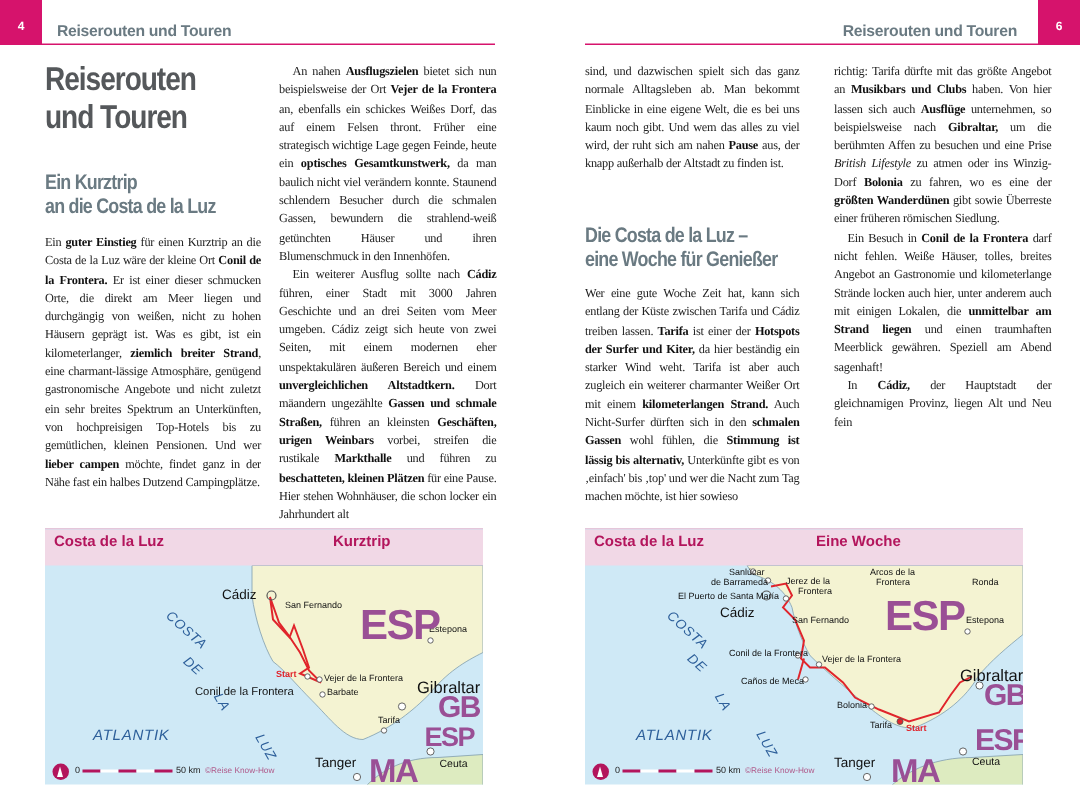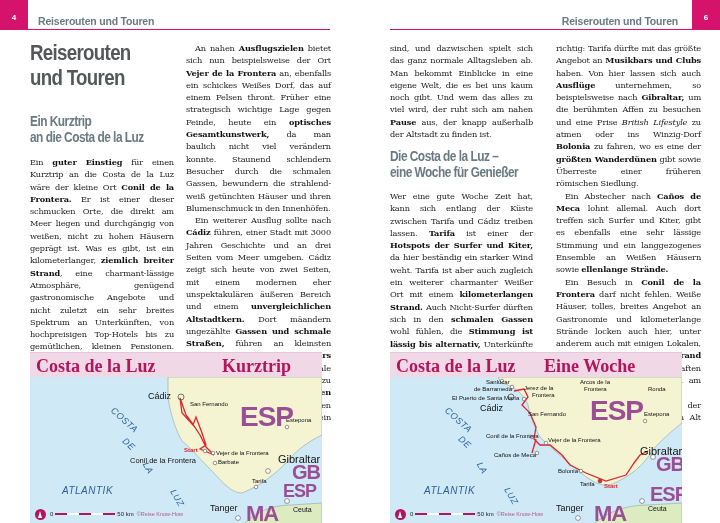--- a/index.html
+++ b/index.html
@@ -12,28 +12,28 @@
   .left .pnum{left:0;}
   .right .pnum{right:0;}
   .runhead{position:absolute;top:15px;font-family:"Liberation Sans",sans-serif;font-weight:bold;font-size:10.5px;color:#6a7a82;letter-spacing:-0.2px;}
   .left .runhead{left:38px;}
   .right .runhead{right:42px;}
   .rule{position:absolute;top:29px;height:1px;background:#d6136c;}
   .left .rule{left:28px;width:302px;}
   .right .rule{left:30px;width:302px;}
   .title{position:absolute;left:30px;top:40px;font-family:"Liberation Sans",sans-serif;font-weight:bold;font-size:22px;line-height:25px;color:#55585b;letter-spacing:-0.8px;transform:scaleX(0.85);transform-origin:left top;}
   .subhead{font-family:"Liberation Sans",sans-serif;font-weight:bold;font-size:14px;line-height:16px;color:#6a7a82;letter-spacing:-0.6px;transform:scaleX(0.85);transform-origin:left top;white-space:nowrap;}
-  .col{position:absolute;font-size:8.2px;line-height:12.3px;text-align:justify;letter-spacing:-0.15px;}
+  .col{position:absolute;font-size:8.2px;line-height:12.3px;text-align:justify;letter-spacing:-0.15px;font-family:Liberation Serif, serif;}
   .col p{margin:0;}
   .col p.ind{text-indent:9px;}
   .col b{font-weight:bold;color:#111;}
   .col i{font-style:italic;}
   .map{position:absolute;top:352px;width:292px;height:171px;background:#cfe9f6;overflow:hidden;border-top:1px solid #e5c6da;}
   .map .mhead{position:absolute;left:0;top:0;width:100%;height:24px;background:#f1d8e6;}
-  .map .mtitle{position:absolute;top:3px;font-family:Liberation Serif, serif;font-weight:bold;font-size:18px;color:#b3155c;}
+  .map .mtitle{position:absolute;top:3px;font-family:Liberation Sans, sans-serif;font-weight:bold;font-size:10px;color:#b3155c;}
   .map svg{position:absolute;left:0;top:0;}
   .lbl{position:absolute;font-family:"Liberation Sans",sans-serif;color:#111;white-space:nowrap;}
   .lbl.sm{font-size:6px;}
   .lbl.md{font-size:9px;}
   .lbl.lg{font-size:11px;}
   .country{position:absolute;font-family:"Liberation Sans",sans-serif;font-weight:bold;color:#9a4f95;letter-spacing:-1px;}
   .sea{position:absolute;font-family:"Liberation Sans",sans-serif;font-style:italic;color:#2d5f9a;font-size:9px;letter-spacing:0.5px;}
   .start{position:absolute;font-family:"Liberation Sans",sans-serif;font-weight:bold;color:#e0252c;font-size:6px;}
   .scale{position:absolute;left:5px;bottom:3px;height:14px;display:flex;align-items:center;font-family:"Liberation Sans",sans-serif;font-size:6px;}
   .compass{width:11px;height:11px;border-radius:50%;background:#b3155c;position:relative;margin-right:4px;}
@@ -146,21 +146,20 @@
     <div>Die Costa de la Luz –</div>
     <div>eine Woche für Genießer</div>
   </div>
 
   <div class="col" style="left:30px;top:190px;width:143px;">
     <p>Wer eine gute Woche Zeit hat, kann sich entlang der Küste zwischen Tarifa und Cádiz treiben lassen. <b>Tarifa</b> ist einer der <b>Hotspots der Surfer und Kiter,</b> da hier beständig ein starker Wind weht. Tarifa ist aber auch zugleich ein weiterer charmanter Weißer Ort mit einem <b>kilometerlangen Strand.</b> Auch Nicht-Surfer dürften sich in den <b>schmalen Gassen</b> wohl fühlen, die <b>Stimmung ist lässig bis alternativ,</b> Unterkünfte gibt es von ‚einfach' bis ‚top' und wer die Nacht zum Tag machen möchte, ist hier sowieso</p>
   </div>
 
   <div class="col" style="left:196px;top:42px;width:145px;">
     <p>richtig: Tarifa dürfte mit das größte Angebot an <b>Musikbars und Clubs</b> haben. Von hier lassen sich auch <b>Ausflüge</b> unternehmen, so beispielsweise nach <b>Gibraltar,</b> um die berühmten Affen zu besuchen und eine Prise <i>British Lifestyle</i> zu atmen oder ins Winzig-Dorf <b>Bolonia</b> zu fahren, wo es eine der <b>größten Wanderdünen</b> gibt sowie Überreste einer früheren römischen Siedlung.</p>
-    <p class="ind">Ein Abstecher nach <b>Caños de Meca</b> lohnt allemal. Auch dort treffen sich Surfer und Kiter, gibt es ebenfalls eine sehr lässige Stimmung und ein langgezogenes Ensemble an Weißen Häusern sowie <b>ellenlange Strände.</b></p>
     <p class="ind">Ein Besuch in <b>Conil de la Frontera</b> darf nicht fehlen. Weiße Häuser, tolles, breites Angebot an Gastronomie und kilometerlange Strände locken auch hier, unter anderem auch mit einigen Lokalen, die <b>unmittelbar am Strand liegen</b> und einen traumhaften Meerblick gewähren. Speziell am Abend sagenhaft!</p>
     <p class="ind">In <b>Cádiz,</b> der Hauptstadt der gleichnamigen Provinz, liegen Alt und Neu fein</p>
   </div>
 
   <div class="map" style="left:30px;">
     <svg width="292" height="171">
       <path d="M108,24 L292,24 L292,70 C282,78 270,88 262,98 C254,112 240,124 220,132 C208,134 196,124 186,116 C172,104 160,94 150,84 C144,74 140,62 138,52 C134,42 126,34 112,30 Z" fill="#f4f3d2" stroke="#8aa6b3" stroke-width="0.6"></path>
       <path d="M204,171 C216,160 234,152 258,152 L292,150 L292,171 Z" fill="#ddebc0" stroke="#8aa6b3" stroke-width="0.6"></path>
       <path d="M124,38 L134,36 L138,44 L132,52 L140,60 L146,74 L144,86 L150,92 L160,92 L172,102 L180,112 L196,120 L216,128 L236,122 L244,110 L250,102 L258,98" fill="none" stroke="#e0252c" stroke-width="1.3"></path>
       <path d="M146,86 L142,100" fill="none" stroke="#e0252c" stroke-width="1.3"></path>

